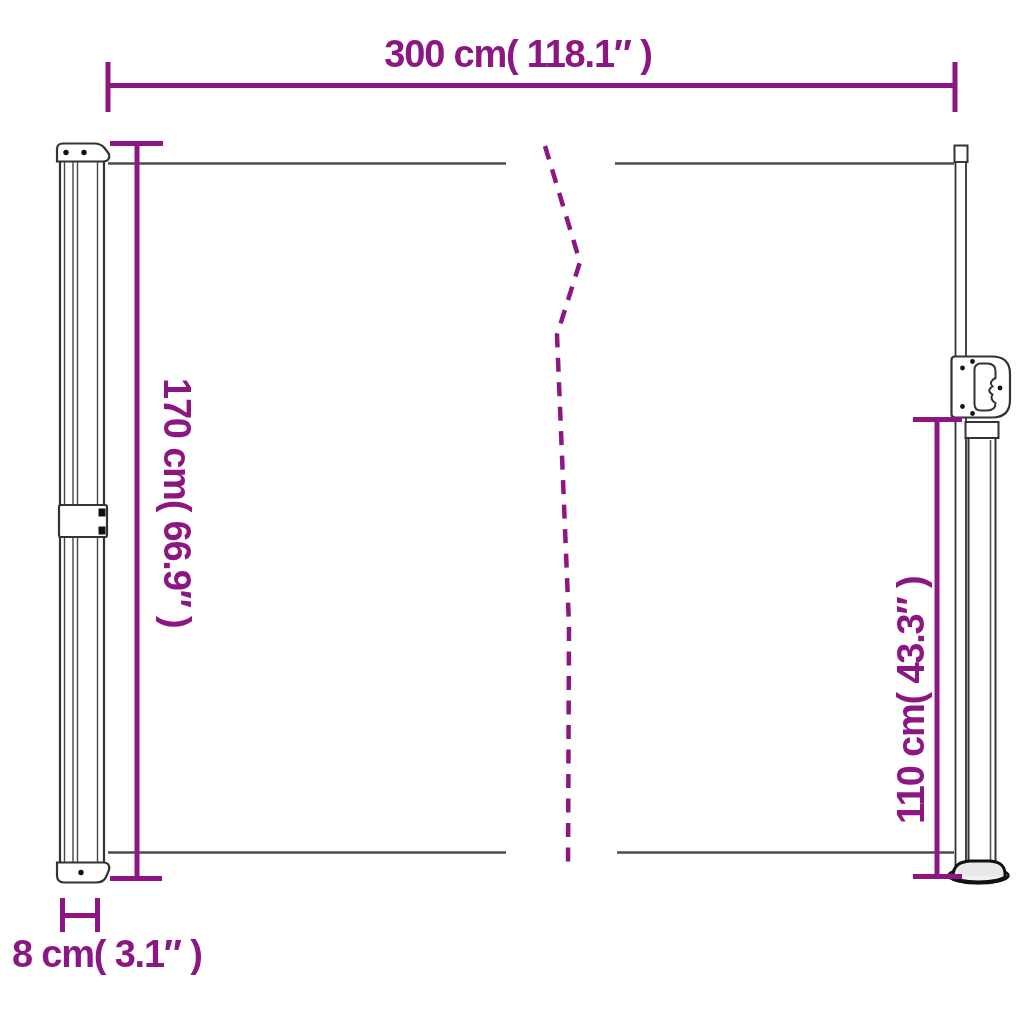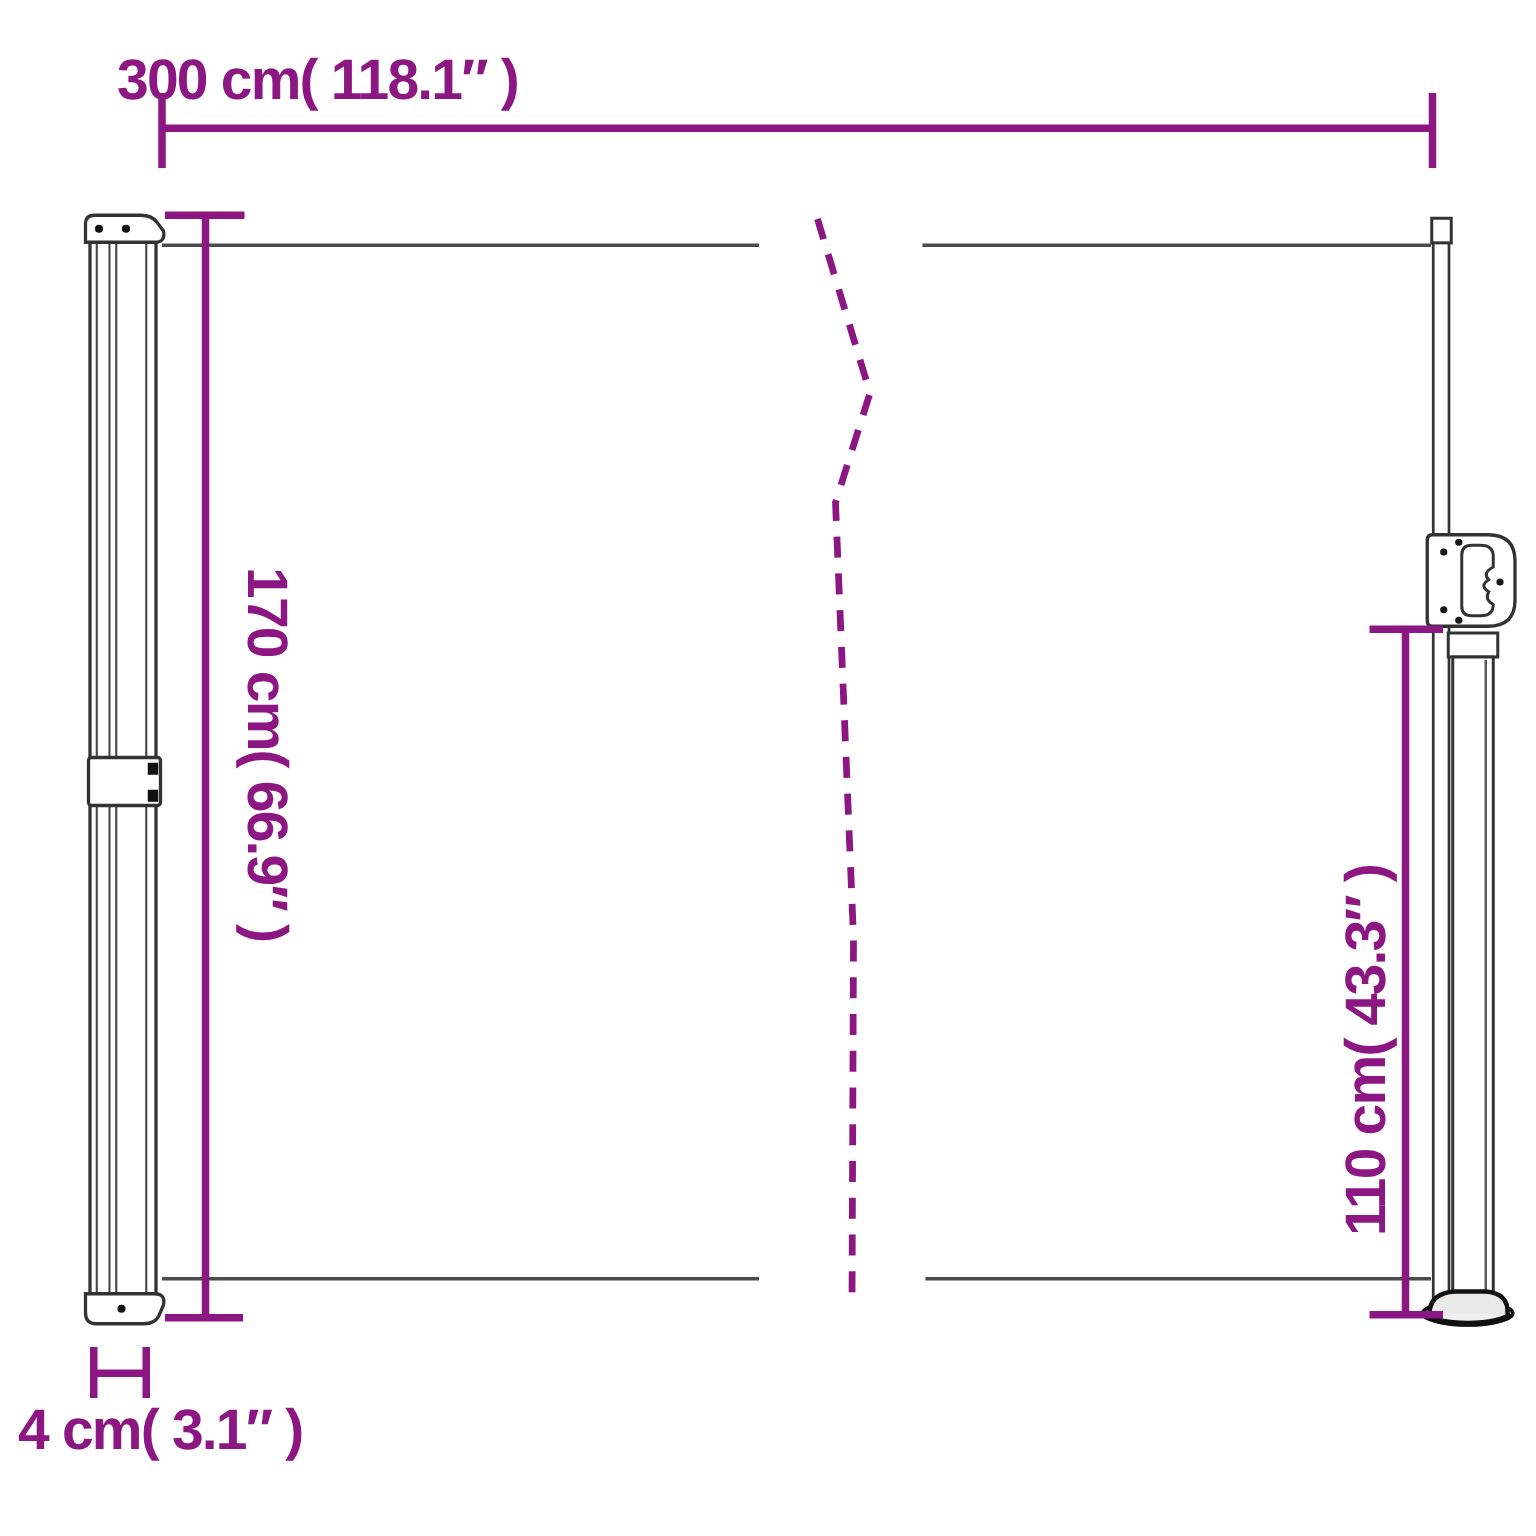--- a/index.html
+++ b/index.html
@@ -14,21 +14,21 @@
   svg.drawing { position:absolute; left:0; top:0; }
   .dim-label {
     position: absolute;
     color: var(--accent);
     font-weight: 700;
     font-size: 38px;
     letter-spacing: -1.2px;
     white-space: nowrap;
     line-height: 1.1;
   }
-  .dim-label.top { left: 78px; top: 34px; width: 856px; }
+  .dim-label.top { left: 90px; top: 34px; width: 856px; text-align: center; }
   .dim-label.left-rot {
     left: 197px; top: 378px;
     transform: rotate(90deg);
     transform-origin: 0 0;
   }
   .dim-label.right-rot {
     left: 891px; top: 824px;
     transform: rotate(-90deg);
     transform-origin: 0 0;
   }
@@ -114,14 +114,14 @@
       <rect x="95" y="898" width="5" height="34"></rect>
     </g>
   </svg>
 
   <div class="dim-label top">300 cm( 118.1″ )</div>
 
   <div class="dim-label left-rot">170 cm( 66.9″ )</div>
 
   <div class="dim-label right-rot">110 cm( 43.3″ )</div>
 
-  <div class="dim-label bottom">4 cm( 3.1″ )</div>
+  <div class="dim-label bottom">8 cm( 3.1″ )</div>
 </div>
 
 </body></html>

